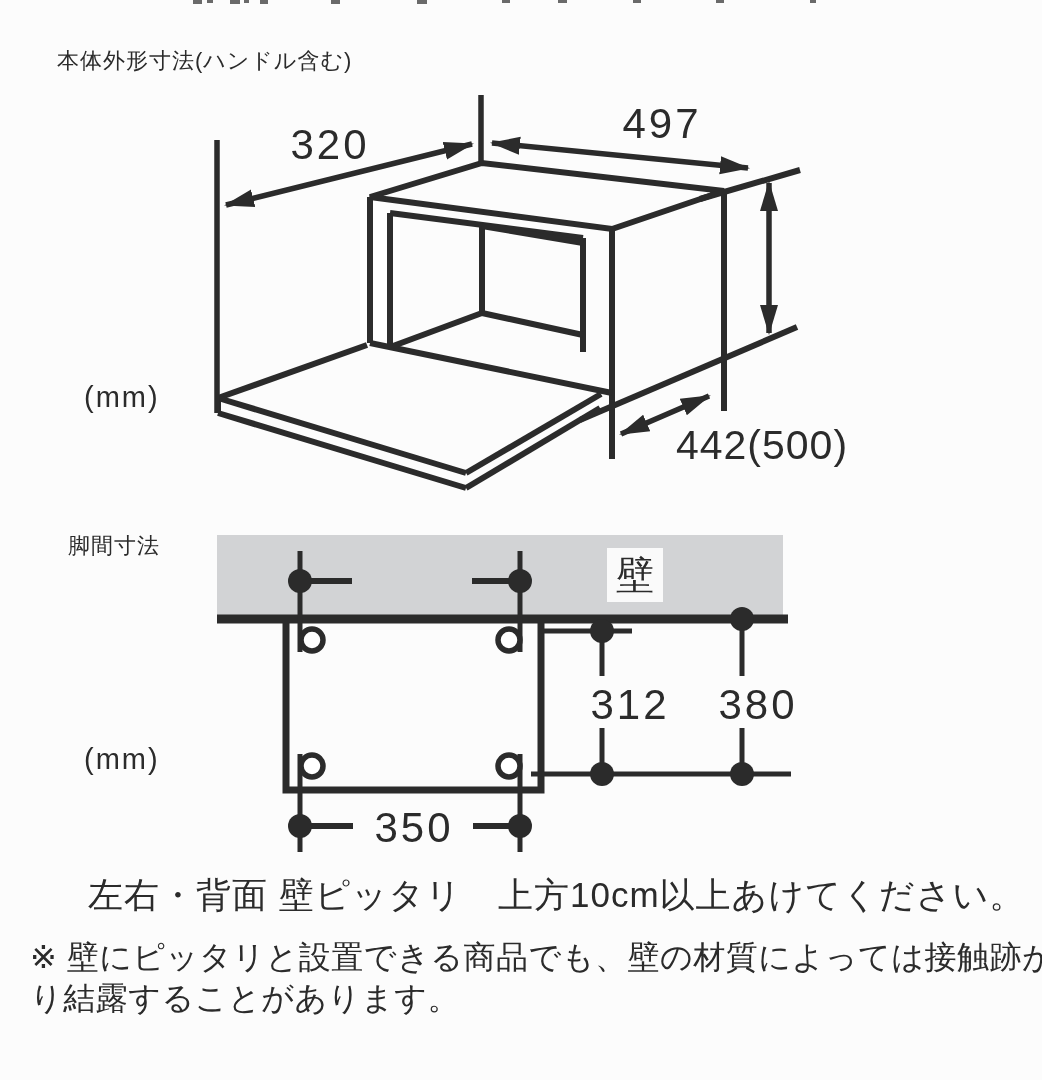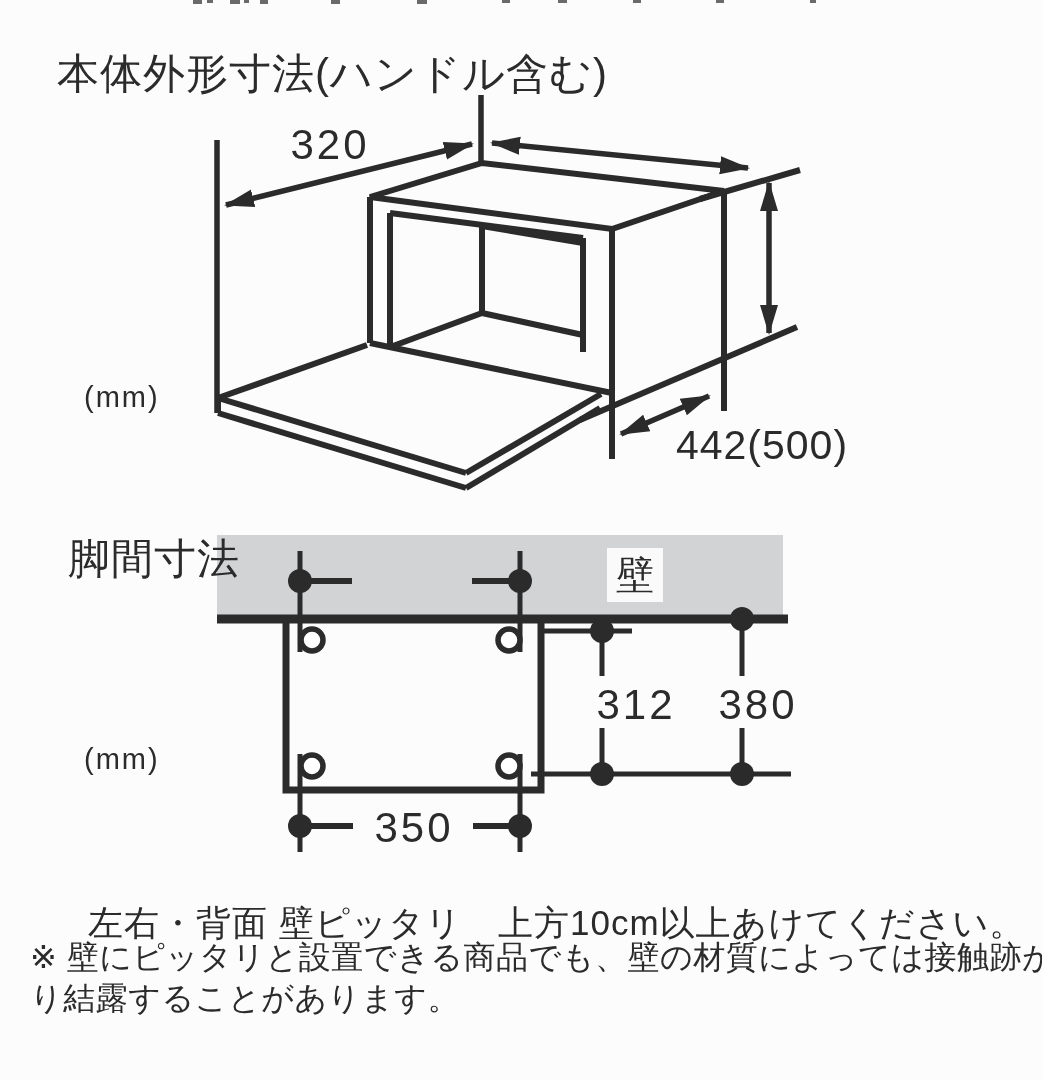--- a/index.html
+++ b/index.html
@@ -4,29 +4,29 @@
 <style>
   html,body{margin:0;padding:0;background:#e8e8e8;}
   .stage{
     position:relative;width:1042px;height:1080px;margin:0 auto;
     background:#fcfcfc;overflow:hidden;
     font-family:"Liberation Sans","DejaVu Sans",sans-serif;
     color:#2b2b2b;
   }
   .canvas{position:absolute;left:0;top:0;}
   .txt{position:absolute;white-space:nowrap;color:#2b2b2b;}
-  .section-title{font-size:42px;font-weight:500;letter-spacing:1px;}
+  .section-title{font-size:22px;font-weight:500;letter-spacing:1px;}
   .dim{font-size:42px;letter-spacing:3px;text-align:center;}
   .unit{font-size:29px;letter-spacing:2px;}
   .wall-chip{
     position:absolute;left:607px;top:548px;width:56px;height:54px;
     background:#fafafa;display:flex;align-items:center;justify-content:center;
     font-size:38px;
   }
-  .note{font-size:35px;letter-spacing:1px;margin-top:28px;}
+  .note{font-size:35px;letter-spacing:1px;}
   .foot{font-size:32px;letter-spacing:0.5px;}
 </style>
 </head>
 <body>
 
 <div class="stage">
 
   <svg class="canvas" width="1042" height="1080" viewBox="0 0 1042 1080">
     <defs>
       <marker id="ah" viewBox="0 0 30 22" refX="28" refY="11" markerWidth="30" markerHeight="22" markerUnits="userSpaceOnUse" orient="auto-start-reverse">
@@ -139,28 +139,29 @@
         <circle cx="602" cy="774" r="12"></circle>
         <circle cx="742" cy="619" r="12"></circle>
         <circle cx="742" cy="774" r="12"></circle>
       </g>
     </g>
   </svg>
 
   <div class="txt section-title" style="left:57px;top:46px;">本体外形寸法(ハンドル含む)</div>
 
   <div class="txt dim" style="left:270px;top:121px;width:120px;">320</div>
+  <div class="txt dim" style="left:602px;top:100px;width:120px;">497</div>
   <div class="txt dim" style="left:642px;top:422px;width:240px;letter-spacing:1px;font-size:41px;">442(500)</div>
   <div class="txt unit" style="left:84px;top:381px;">(mm)</div>
 
   <div class="txt section-title" style="left:68px;top:531px;">脚間寸法</div>
 
   <div class="wall-chip">壁</div>
 
-  <div class="txt dim" style="left:576px;top:681px;width:120px;">312</div>
+  <div class="txt dim" style="left:546px;top:681px;width:120px;padding-left:24px;">312</div>
   <div class="txt dim" style="left:698px;top:681px;width:120px;">380</div>
   <div class="txt dim" style="left:354px;top:804px;width:120px;">350</div>
   <div class="txt unit" style="left:84px;top:743px;">(mm)</div>
 
   <div class="txt note" style="left:88px;top:872px;">左右・背面 壁ピッタリ　上方10cm以上あけてください。</div>
   <div class="txt foot" style="left:30px;top:936px;">※ 壁にピッタリと設置できる商品でも、壁の材質によっては接触跡がついた</div>
   <div class="txt foot" style="left:30px;top:977px;">り結露することがあります。</div>
 
 </div>
 

